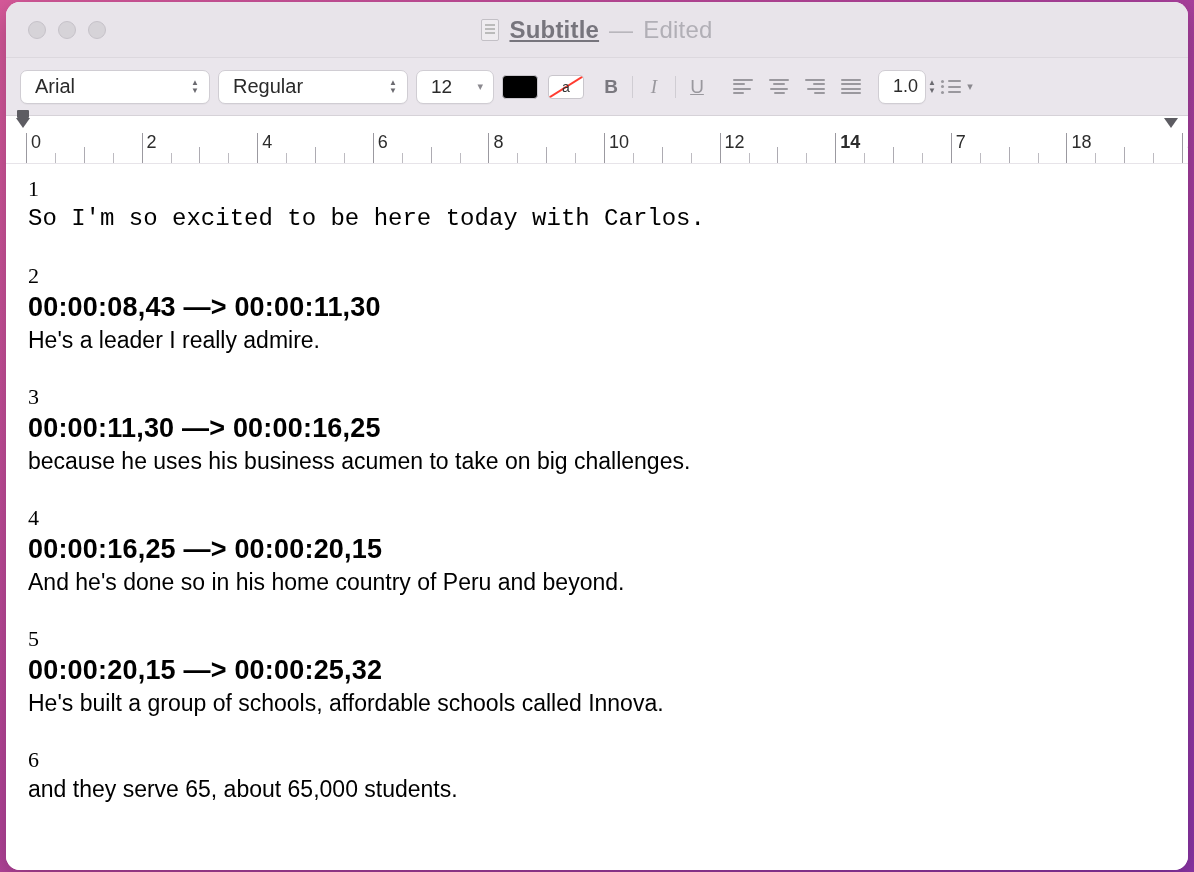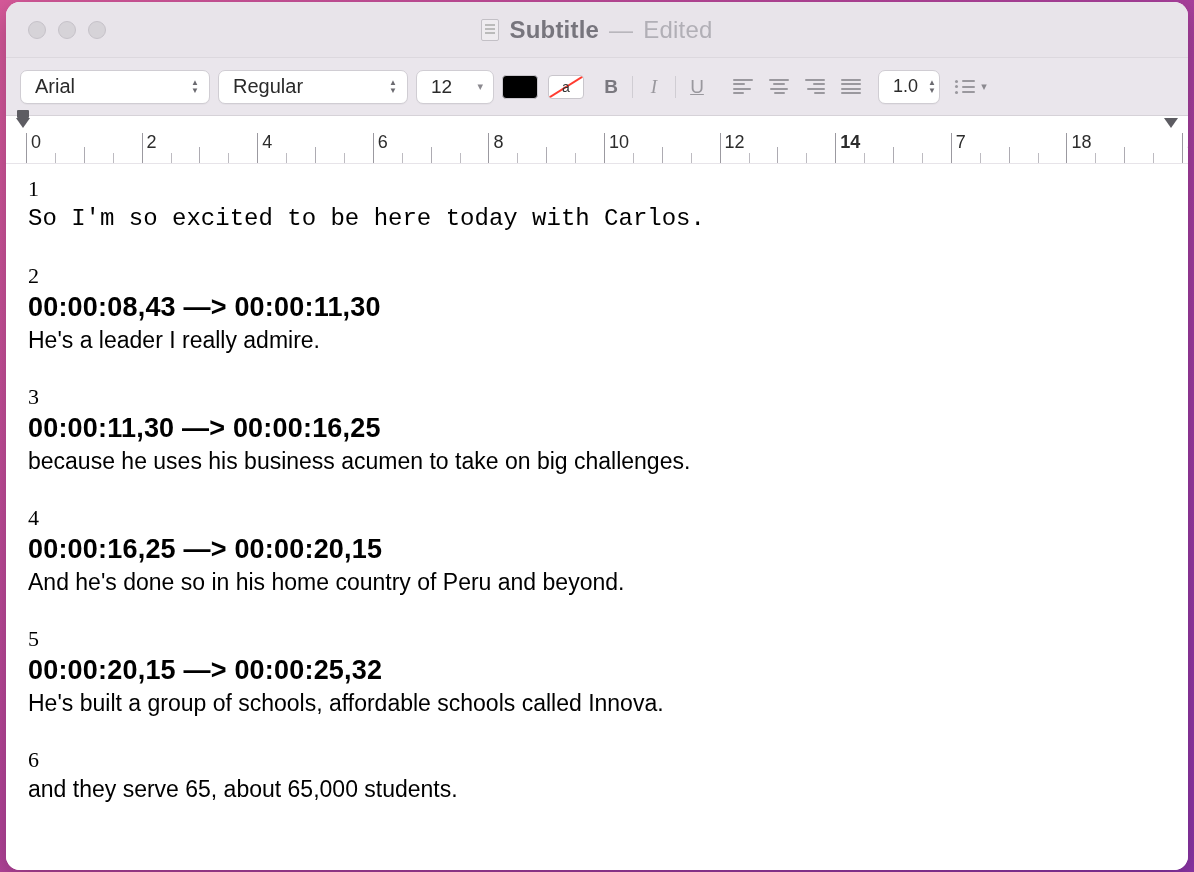--- a/index.html
+++ b/index.html
@@ -65,21 +65,21 @@
     position: relative;
     background: #efecf0;
   }
   .doc-icon::after {
     content: "";
     position: absolute;
     top: 4px; left: 3px; right: 3px; height: 2px;
     box-shadow: 0 0 0 #bbb, 0 4px 0 #bbb, 0 8px 0 #bbb;
     background: #bbb;
   }
-  .title-docname { color: #77757d; }
+  .title-docname { color: #77757d; text-decoration: underline; }
   .title-sep { color: #b8b6bc; font-weight: 400; }
   .title-status { color: #b1afb6; font-weight: 500; }
 
   
   .toolbar {
     height: 58px;
     background: #eae6ec;
     display: flex;
     align-items: center;
     gap: 8px;
@@ -96,21 +96,21 @@
     align-items: center;
     padding: 0 10px 0 14px;
     font-size: 20px;
     color: #2a2a2a;
     gap: 10px;
     box-shadow: 0 1px 1px rgba(0,0,0,0.03);
   }
   .combo-font { width: 190px; justify-content: space-between; }
   .combo-style { width: 190px; justify-content: space-between; }
   .combo-size { width: 78px; justify-content: space-between; font-size: 19px; }
-  .combo-spacing { width: 62px; justify-content: space-between; font-size: 18px; }
+  .combo-spacing { width: 48px; justify-content: space-between; font-size: 18px; }
   .stepper-icon {
     display: flex; flex-direction: column; gap: 1px;
     color: #6b6a70;
     font-size: 8px;
     line-height: 7px;
   }
   .dd-icon { color: #8b898f; font-size: 11px; }
 
   .swatch {
     width: 36px; height: 24px; border-radius: 4px;

